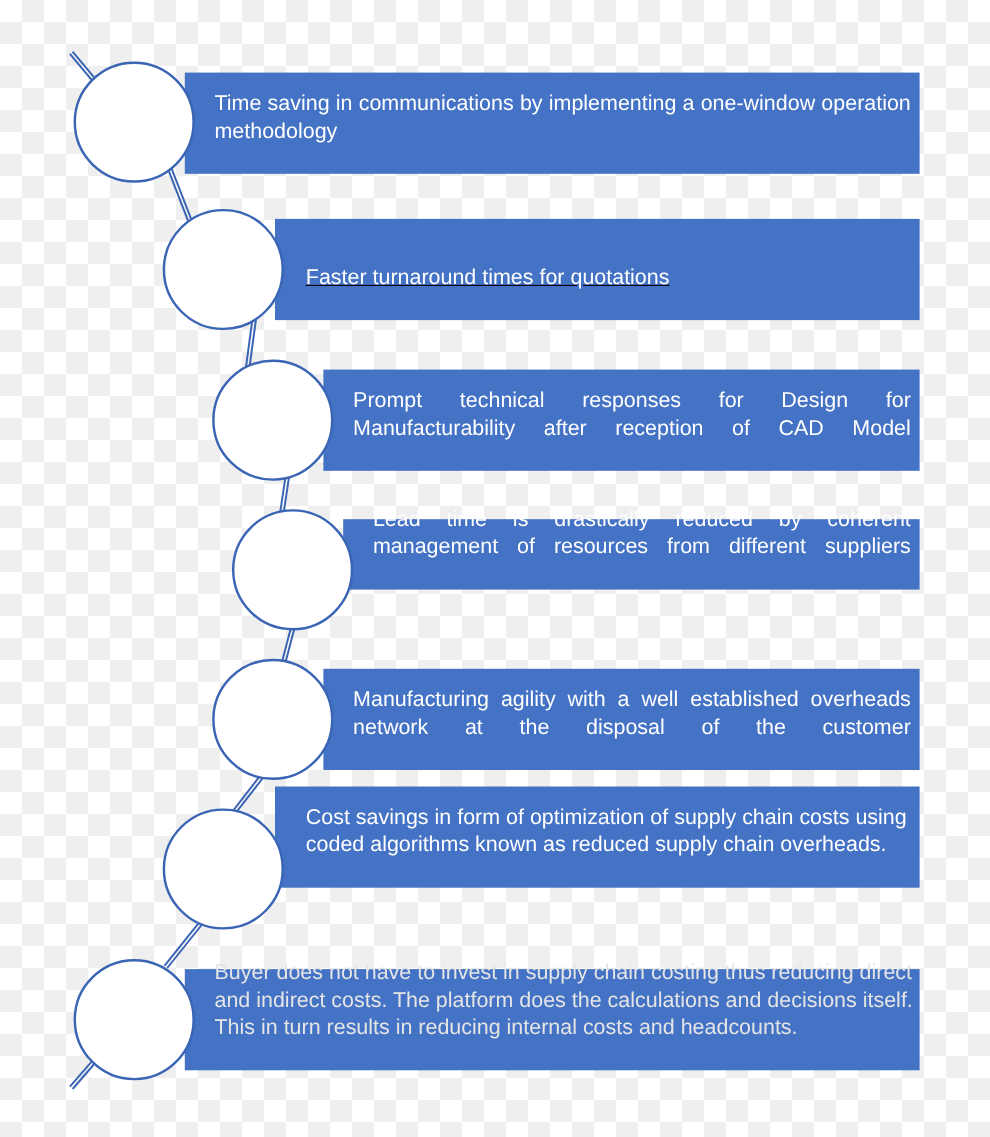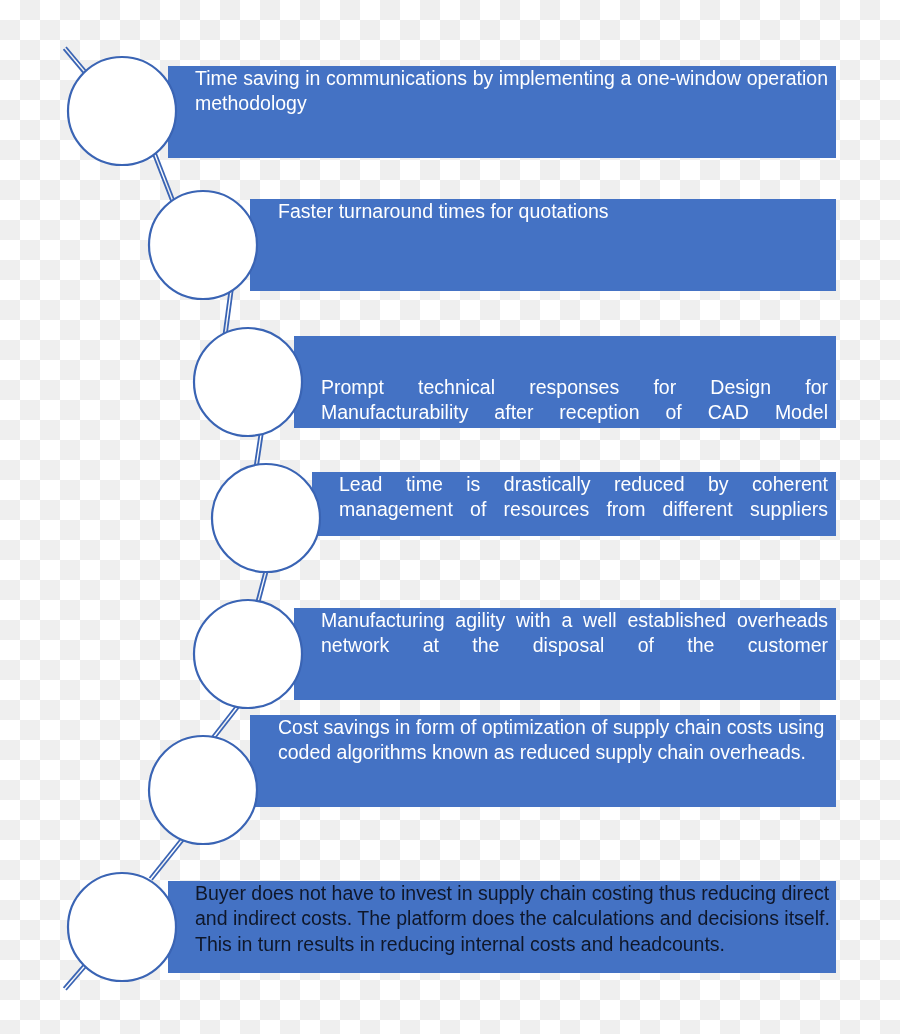--- a/index.html
+++ b/index.html
@@ -35,21 +35,21 @@
     width: 900px;
     height: 1034px;
     pointer-events: none;
     z-index: 3;
   }
   .bar {
     position: absolute;
     background: #4472c4;
     box-sizing: border-box;
     display: flex;
-    align-items: flex-start;
+    align-items: flex-end;
   }
   .bar-text {
     color: #ffffff;
     font-family: "Liberation Sans", sans-serif;
     font-size: 19.5px;
     line-height: 1.30;
     text-align: justify;
     text-justify: inter-word;
     width: 100%;
     box-sizing: border-box;
@@ -68,37 +68,37 @@
 </style>
 </head>
 <body>
 
 <div id="stage">
 
   <div id="bars">
       <div class="bar" style="left: 168px; top: 66px; width: 668px; height: 92px; background: rgb(68, 114, 196);">
         <div class="bar-text" style="padding-left: 27px; padding-right: 8px; color: rgb(255, 255, 255);">Time saving in communications by implementing a one-window operation methodology</div>
       </div>
-      <div class="bar" style="left: 250px; top: 199px; width: 586px; height: 92px; background: rgb(68, 114, 196);">
+      <div class="bar" style="left: 250px; top: 199px; width: 586px; height: 92px; background: rgb(68, 114, 196); text-decoration: underline;">
         <div class="bar-text nojustify" style="padding-left: 28px; padding-right: 8px; color: rgb(255, 255, 255);">Faster turnaround times for quotations</div>
       </div>
       <div class="bar" style="left: 294px; top: 336px; width: 542px; height: 92px; background: rgb(68, 114, 196);">
         <div class="bar-text" style="padding-left: 27px; padding-right: 8px; color: rgb(255, 255, 255); margin-top: 39px;">Prompt technical responses for Design for Manufacturability after reception of CAD Model</div>
       </div>
       <div class="bar" style="left: 312px; top: 472px; width: 524px; height: 64px; background: rgb(68, 114, 196);">
         <div class="bar-text" style="padding-left: 27px; padding-right: 8px; color: rgb(255, 255, 255);">Lead time is drastically reduced by coherent management of resources from different suppliers</div>
       </div>
       <div class="bar" style="left: 294px; top: 608px; width: 542px; height: 92px; background: rgb(68, 114, 196);">
         <div class="bar-text" style="padding-left: 27px; padding-right: 8px; color: rgb(255, 255, 255);">Manufacturing agility with a well established overheads network at the disposal of the customer</div>
       </div>
       <div class="bar" style="left: 250px; top: 715px; width: 586px; height: 92px; background: rgb(68, 114, 196);">
         <div class="bar-text nojustify" style="padding-left: 28px; padding-right: 8px; color: rgb(255, 255, 255);">Cost savings in form of optimization of supply chain costs using coded algorithms known as reduced supply chain overheads.</div>
       </div>
       <div class="bar" style="left: 168px; top: 881px; width: 668px; height: 92px; background: rgb(68, 114, 196);">
-        <div class="bar-text nojustify" style="padding-left: 27px; padding-right: 5px; color: #0f172a;">Buyer does not have to invest in supply chain costing thus reducing direct and indirect costs. The platform does the calculations and decisions itself. This in turn results in reducing internal costs and headcounts.</div>
+        <div class="bar-text nojustify" style="padding-left: 27px; padding-right: 5px; color: #e5e5e5;">Buyer does not have to invest in supply chain costing thus reducing direct and indirect costs. The platform does the calculations and decisions itself. This in turn results in reducing internal costs and headcounts.</div>
       </div>
     </div>
 
   <svg id="connector-layer" viewBox="0 0 900 1034" width="900" height="1034" xmlns="http://www.w3.org/2000/svg">
     <g id="connector-lines">
         <line x1="66" y1="47" x2="92" y2="78" stroke="#3a64b4" stroke-width="1.8" stroke-linecap="butt"></line>
         <line x1="63.54818706199747" y1="49.05635923832471" x2="89.54818706199747" y2="80.0563592383247" stroke="#3a64b4" stroke-width="1.8" stroke-linecap="butt"></line>
         <line x1="154" y1="148" x2="178" y2="210" stroke="#3a64b4" stroke-width="1.8" stroke-linecap="butt"></line>
         <line x1="151.01578208552291" y1="149.15518112818467" x2="175.01578208552291" y2="211.15518112818467" stroke="#3a64b4" stroke-width="1.8" stroke-linecap="butt"></line>
         <line x1="233" y1="288" x2="226" y2="340" stroke="#3a64b4" stroke-width="1.8" stroke-linecap="butt"></line>

